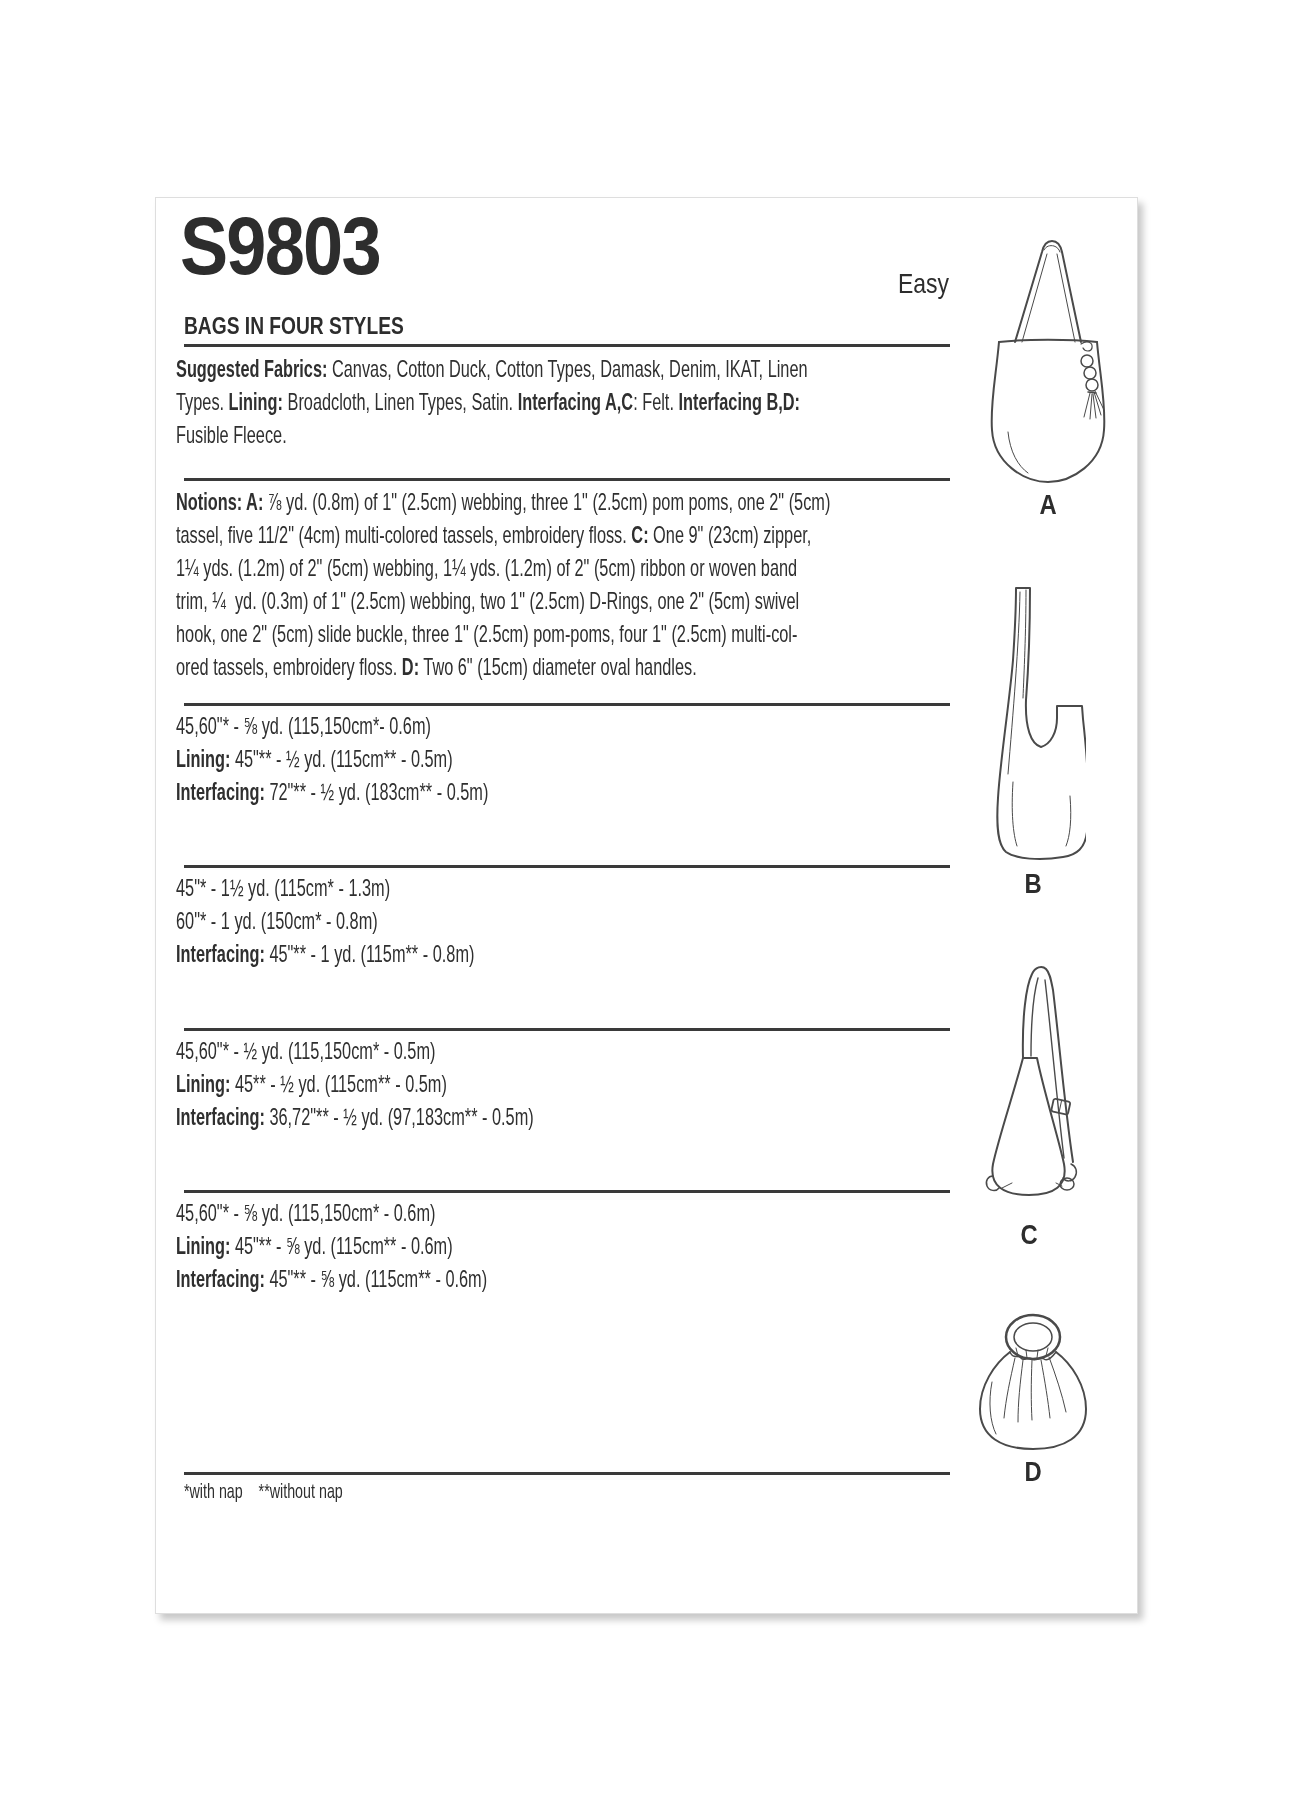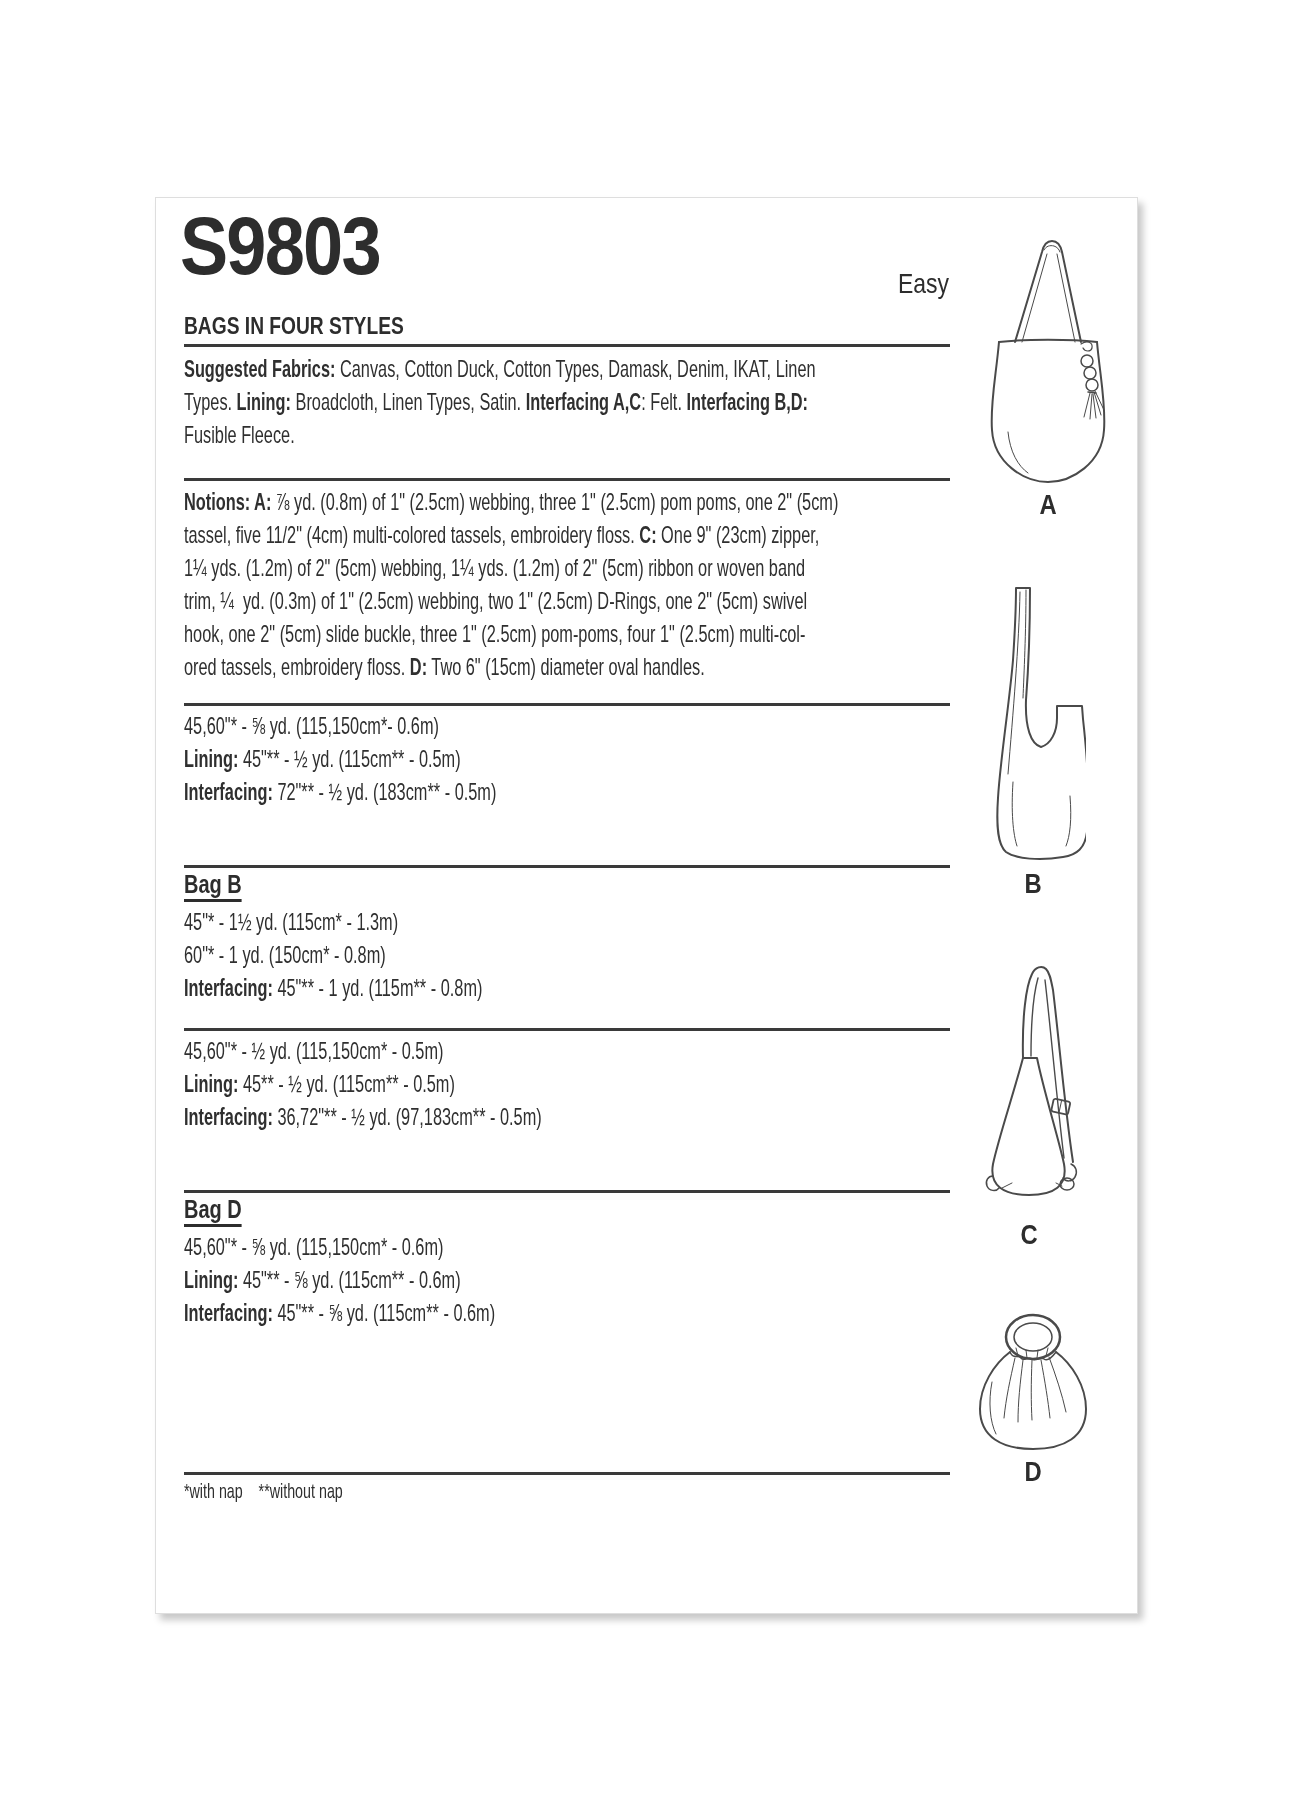--- a/index.html
+++ b/index.html
@@ -23,21 +23,21 @@
     font-size:28px;color:#2d2d2d;transform:scaleX(0.82);transform-origin:right top;
     white-space:pre;
   }
   .subtitle{
     position:absolute;left:28px;top:114px;
     font-size:24px;font-weight:700;color:#2d2d2d;letter-spacing:0px;
     transform:scaleX(0.80);transform-origin:left top;white-space:pre;
   }
   .hrule{position:absolute;left:28px;width:766px;height:3px;background:#3a3a3a;}
   .r1{top:146px}.r2{top:280px}.r3{top:505px}.r4{top:667px}.r5{top:830px}.r6{top:992px}.r7{top:1274px}
-  .textblock{position:absolute;left:28px;width:800px;}
+  .textblock{position:absolute;left:20px;width:800px;}
   .p-fabrics{top:154px}
   .p-notions{top:287px}
   .bag-a{top:511px}.bag-b{top:673px}.bag-c{top:836px}.bag-d{top:998px}
   .tline{
     font-size:24px;line-height:33px;color:#2f2f2f;white-space:pre;
     transform:scaleX(0.68);transform-origin:left top;
   }
   .seg-b{font-weight:700;}
   .bag-heading-row{height:34px;}
   .bag-heading{
@@ -98,36 +98,34 @@
       </div>
 
     <div class="textblock bag-a">
       <div>
           <div class="tline"><span class="seg-r">45,60"* - ⅝ yd. (115,150cm*- 0.6m)</span></div>
           <div class="tline"><span class="seg-b">Lining:</span><span class="seg-r"> 45"** - ½ yd. (115cm** - 0.5m)</span></div>
           <div class="tline"><span class="seg-b">Interfacing:</span><span class="seg-r"> 72"** - ½ yd. (183cm** - 0.5m)</span></div>
         </div>
     </div>
     <div class="textblock bag-b">
-      <div class="bag-heading-row"><span class="bag-heading">Bag B</span></div>
       <div>
           <div class="tline"><span class="seg-r">45"* - 1½ yd. (115cm* - 1.3m)</span></div>
           <div class="tline"><span class="seg-r">60"* - 1 yd. (150cm* - 0.8m)</span></div>
           <div class="tline"><span class="seg-b">Interfacing:</span><span class="seg-r"> 45"** - 1 yd. (115m** - 0.8m)</span></div>
         </div>
     </div>
     <div class="textblock bag-c">
       <div>
           <div class="tline"><span class="seg-r">45,60"* - ½ yd. (115,150cm* - 0.5m)</span></div>
           <div class="tline"><span class="seg-b">Lining:</span><span class="seg-r"> 45** - ½ yd. (115cm** - 0.5m)</span></div>
           <div class="tline"><span class="seg-b">Interfacing:</span><span class="seg-r"> 36,72"** - ½ yd. (97,183cm** - 0.5m)</span></div>
         </div>
     </div>
     <div class="textblock bag-d">
-      <div class="bag-heading-row"><span class="bag-heading">Bag D</span></div>
       <div>
           <div class="tline"><span class="seg-r">45,60"* - ⅝ yd. (115,150cm* - 0.6m)</span></div>
           <div class="tline"><span class="seg-b">Lining:</span><span class="seg-r"> 45"** - ⅝ yd. (115cm** - 0.6m)</span></div>
           <div class="tline"><span class="seg-b">Interfacing:</span><span class="seg-r"> 45"** - ⅝ yd. (115cm** - 0.6m)</span></div>
         </div>
     </div>
 
     <div class="footer-note">*with nap    **without nap</div>
 
     <div class="drawing d-a">

